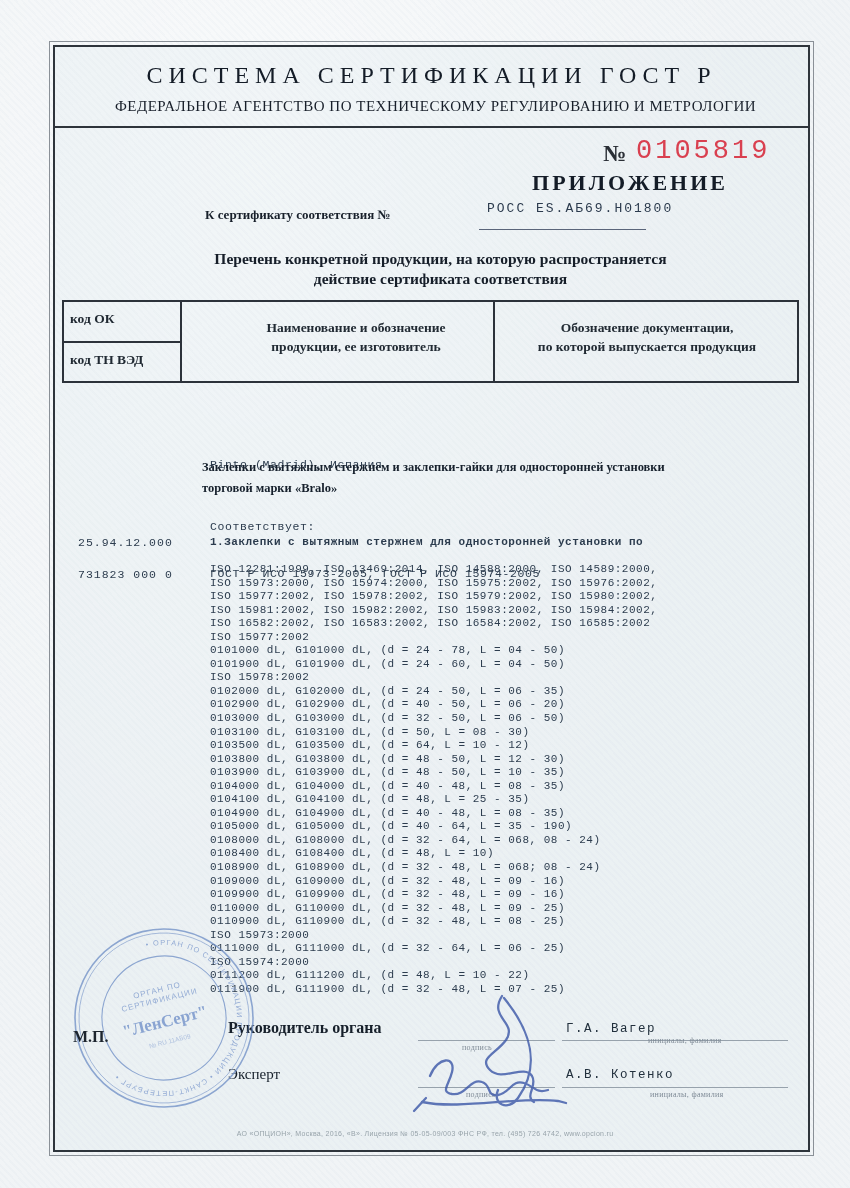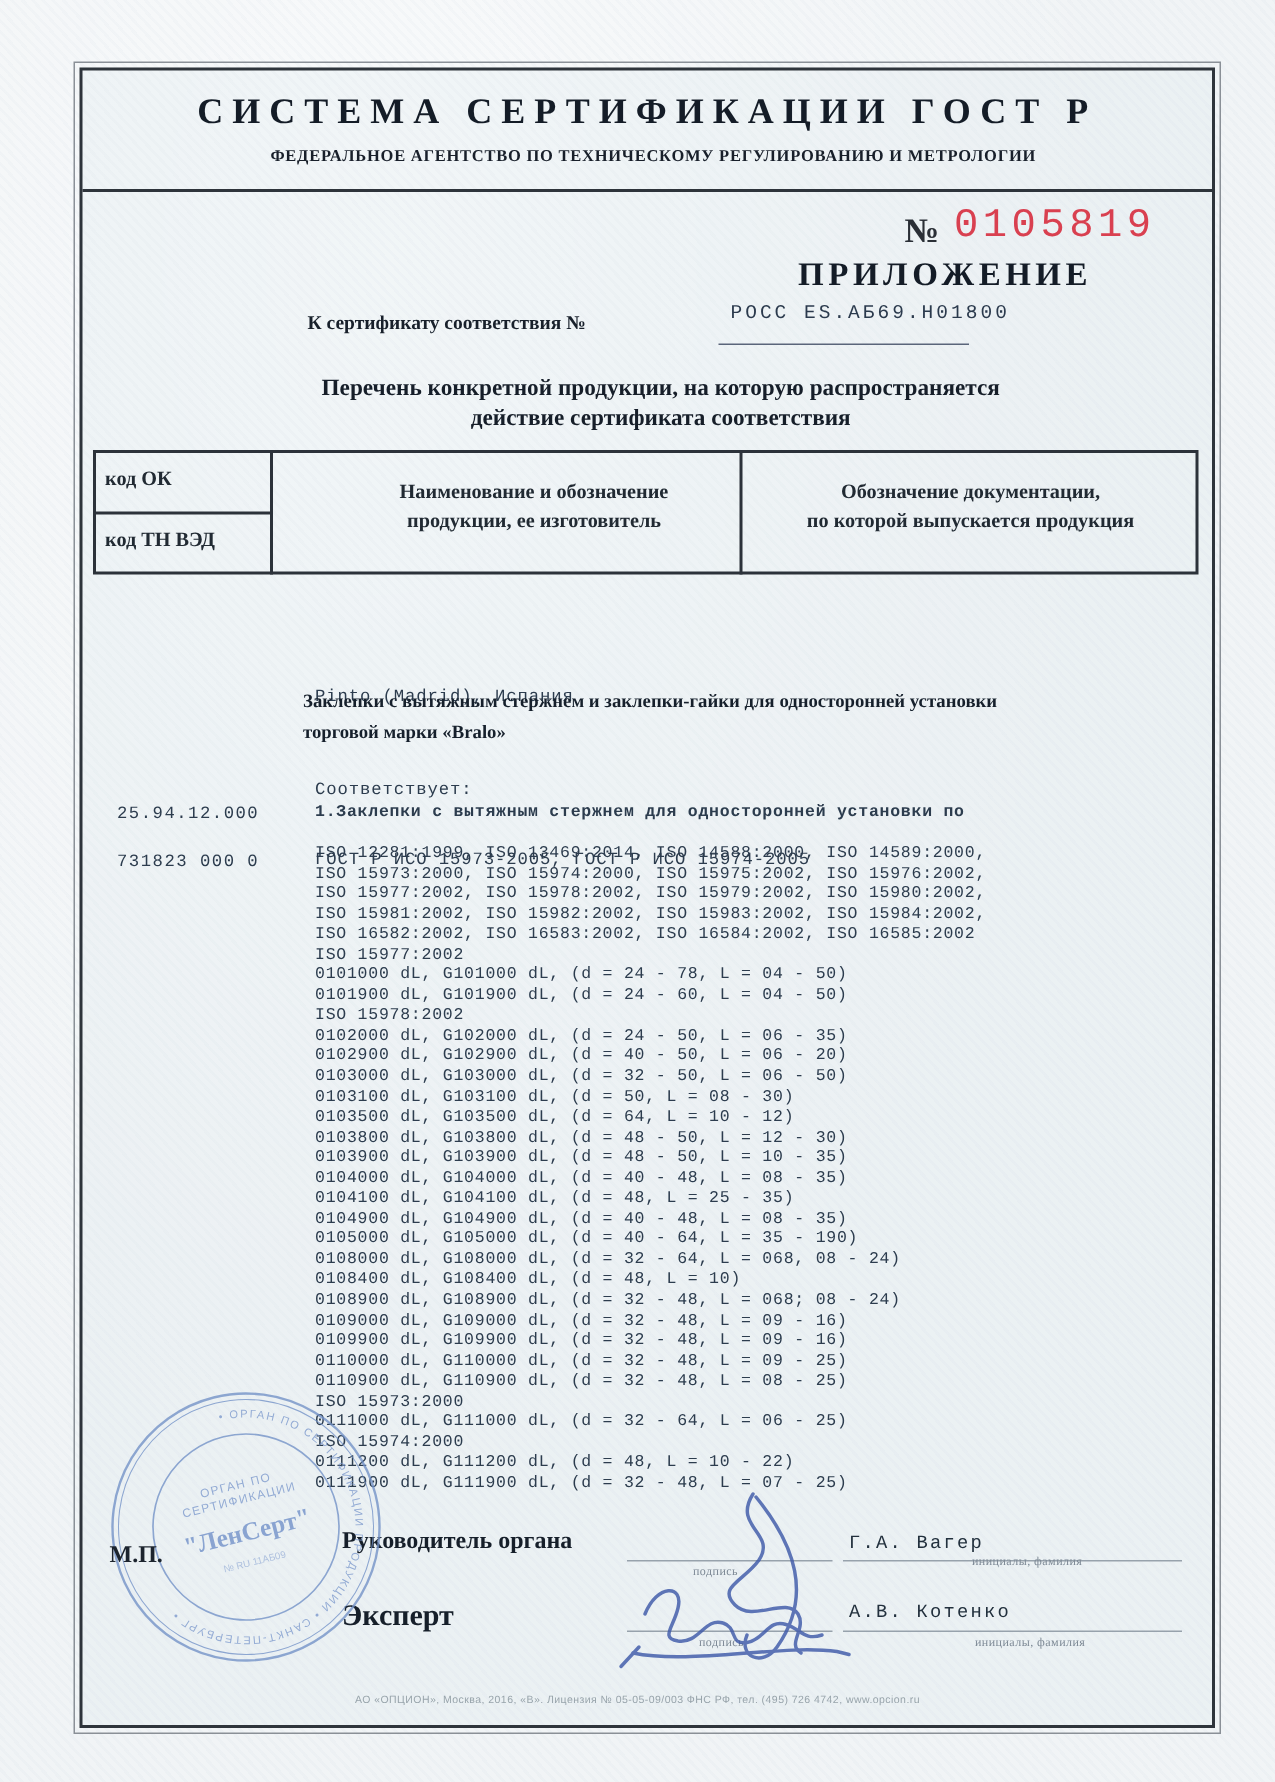--- a/index.html
+++ b/index.html
@@ -11,22 +11,22 @@
       #f1f4f6;
     font-family:"Liberation Serif","DejaVu Serif",serif;
     color:#1d2733;
   }
   .abs{position:absolute;}
   .serif{font-family:"Liberation Serif","DejaVu Serif",serif;}
   .mono{font-family:"Liberation Mono","DejaVu Sans Mono",monospace;}
   
   .frame-outer{left:49px;top:41px;width:763px;height:1113px;border:1px solid #8a9097;}
   .frame-inner{left:53px;top:45px;width:753px;height:1103px;border:2px solid #2e343b;background:rgba(210,225,235,.18);}
-  .hdr-title{left:53px;top:62px;width:757px;text-align:center;font-weight:bold;font-size:24px;letter-spacing:6px;color:#141c27;}
-  .hdr-agency{left:53px;top:98px;width:765px;text-align:center;font-weight:bold;font-size:11px;letter-spacing:.5px;color:#181f2a;}
+  .hdr-title{left:53px;top:62px;width:757px;text-align:center;font-weight:normal;font-size:24px;letter-spacing:6px;color:#141c27;}
+  .hdr-agency{left:53px;top:98px;width:765px;text-align:center;font-weight:normal;font-size:15px;letter-spacing:.5px;color:#181f2a;}
   .hdr-rule{left:55px;top:126px;width:753px;height:2px;background:#2e343b;}
   .num-sign{left:603px;top:141px;font-size:23px;font-weight:bold;color:#2a2f36;}
   .num-value{left:636px;top:136px;font-size:27px;letter-spacing:3px;color:#d94050;}
   .appendix{left:53px;width:675px;top:170px;text-align:right;font-weight:bold;font-size:22px;letter-spacing:3px;color:#141c27;}
   .cert-label{left:205px;top:207px;font-weight:bold;font-size:13px;color:#18202b;}
   .cert-value{left:487px;top:201px;font-size:13px;letter-spacing:2px;color:#2b3a4d;}
   .cert-line{left:479px;top:229px;width:167px;height:1px;background:#5a657a;}
   .subtitle{left:53px;top:249px;width:715px;text-align:center;font-weight:bold;font-size:15.5px;line-height:20px;color:#161e29;margin-left:30px;}
   
   .tbl{left:62px;top:300px;width:737px;height:83px;border:2px solid #2c323a;box-sizing:border-box;}
@@ -42,21 +42,21 @@
   .code-ok{left:78px;top:536px;font-size:11.5px;letter-spacing:1px;color:#2c3c4e;}
   .code-tnved{left:78px;top:568px;font-size:11.5px;letter-spacing:1px;color:#2c3c4e;}
   .manufacturer{left:210px;top:410px;font-size:11.5px;line-height:22px;letter-spacing:.6px;color:#2c3c4e;white-space:pre;}
   .product-bold{left:202px;top:457px;font-size:12.5px;font-weight:bold;line-height:21px;color:#16202c;}
   .conforms{left:210px;top:487px;font-size:11.5px;line-height:15.8px;letter-spacing:.6px;color:#2c3c4e;white-space:pre;}
   .item-title{left:210px;top:536px;font-size:11px;letter-spacing:.5px;color:#2c3c4e;font-weight:600;}
   .list{left:210px;top:563px;font-size:11px;line-height:13.55px;letter-spacing:.5px;color:#2c3c4e;white-space:pre;}
   
   .mp{left:73px;top:1028px;font-size:16px;font-weight:600;color:#1c242e;z-index:5;}
   .sig-label1{left:228px;top:1019px;font-size:16px;font-weight:bold;color:#161f2a;}
-  .sig-label2{left:228px;top:1066px;font-size:20px;font-weight:bold;color:#161f2a;}
+  .sig-label2{left:228px;top:1066px;font-size:15px;font-weight:normal;color:#161f2a;}
   .sig-line{height:1px;background:#97a2ac;}
   .sl-1a{left:418px;top:1040px;width:137px;}
   .sl-1b{left:562px;top:1040px;width:226px;}
   .sl-2a{left:418px;top:1087px;width:137px;}
   .sl-2b{left:562px;top:1087px;width:226px;}
   .caption{font-size:8px;color:#7e8a96;letter-spacing:.3px;}
   .cap-sig1{left:462px;top:1043px;}
   .cap-sig2{left:466px;top:1090px;}
   .cap-name1{left:648px;top:1036px;}
   .cap-name2{left:650px;top:1090px;}

